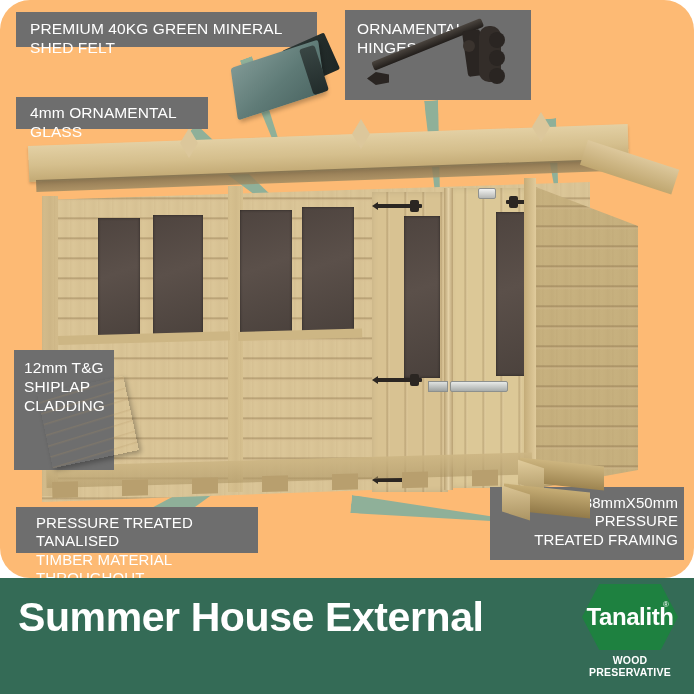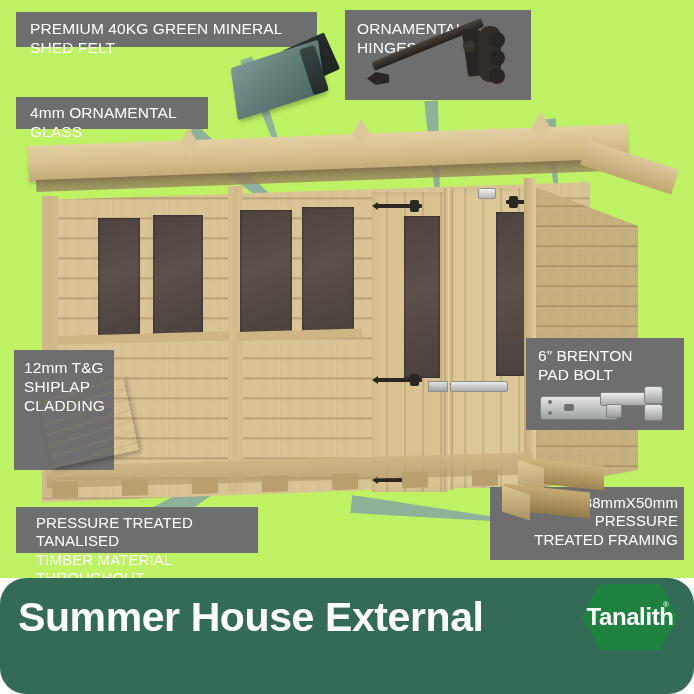--- a/index.html
+++ b/index.html
@@ -17,21 +17,22 @@
     font-family: "Liberation Sans", sans-serif;
     -webkit-font-smoothing: antialiased;
   }
 
   
   #illustration {
     position: absolute;
     left: 0; top: 0;
     width: 694px; height: 578px;
     overflow: hidden;
-    background: #bef264;
+    background: #fdba74;
+    border-radius: 30px;
   }
 
   
   .pointer {
     position: absolute;
     background: #8fb099;
     transform-origin: 0 0;
   }
 
   
@@ -102,21 +103,20 @@
     line-height: 1.22;
   }
 
   
   #footer {
     position: absolute;
     left: 0; top: 578px;
     width: 694px; height: 116px;
     background: #346b56;
     overflow: hidden;
-    border-radius: 26px;
   }
   #footer-title {
     position: absolute;
     left: 18px; top: 16px;
     color: #ffffff;
     font-size: 41px;
     font-weight: bold;
     letter-spacing: -0.4px;
     white-space: nowrap;
   }
@@ -350,45 +350,20 @@
     </div>
 
     <div style="position:absolute; left:44px; top:384px; width:88px; height:76px;
                 background:linear-gradient(165deg,#f2e2c2 0%,#e6d2ab 48%,#d7c096 100%);
                 transform:rotate(-12deg);
                 box-shadow:2px 3px 5px rgba(0,0,0,.28);
                 background-image:repeating-linear-gradient(175deg,
                    rgba(180,150,100,.00) 0px, rgba(180,150,100,.00) 8px,
                    rgba(175,144,95,.22) 9px, rgba(175,144,95,.00) 11px);"></div>
 
-    <div class="callout" style="left:526px; top:338px; width:158px; height:92px;">
-      <span class="txt" style="left:12px; top:9px; font-size:15.5px;">6”  BRENTON
-PAD BOLT</span>
-      <div style="position:absolute; left:14px; top:48px; width:134px; height:34px;">
-        <div style="position:absolute; left:0; top:10px; width:76px; height:22px;
-                    background:linear-gradient(180deg,#e2e5e3,#9ea2a0);
-                    border:1px solid #7d8280; border-radius:3px;"></div>
-        <div style="position:absolute; left:24px; top:18px; width:10px; height:7px;
-                    background:#6d7270; border-radius:2px;"></div>
-        <div style="position:absolute; left:60px; top:6px; width:48px; height:12px;
-                    background:linear-gradient(180deg,#eceeec,#a7abaa);
-                    border:1px solid #7d8280; border-radius:2px;"></div>
-        <div style="position:absolute; left:66px; top:18px; width:14px; height:12px;
-                    background:linear-gradient(180deg,#d9dcda,#989d9b);
-                    border:1px solid #7d8280; border-radius:2px;"></div>
-        <div style="position:absolute; left:104px; top:0px; width:17px; height:16px;
-                    background:linear-gradient(180deg,#e8ebe9,#9da29f);
-                    border:1px solid #7d8280; border-radius:3px;"></div>
-        <div style="position:absolute; left:104px; top:18px; width:17px; height:15px;
-                    background:linear-gradient(180deg,#e8ebe9,#9da29f);
-                    border:1px solid #7d8280; border-radius:3px;"></div>
-        <div style="position:absolute; left:8px; top:14px; width:4px; height:4px; background:#70756f; border-radius:50%;"></div>
-        <div style="position:absolute; left:8px; top:25px; width:4px; height:4px; background:#70756f; border-radius:50%;"></div>
-      </div>
-    </div>
 
     <div class="callout" style="left:16px; top:507px; width:242px; height:46px;">
       <span class="txt" style="left:20px; top:7px; font-size:15px;">PRESSURE TREATED TANALISED
 TIMBER MATERIAL THROUGHOUT.</span>
     </div>
 
     <div class="callout" style="left:490px; top:487px; width:194px; height:73px;">
       <span class="txt" style="left:0px; top:7px; width:188px; text-align:right; font-size:15px;">38mmX50mm
 PRESSURE
 TREATED FRAMING</span>
@@ -408,16 +383,17 @@
   </div>
 
   <div id="footer">
     <div id="footer-title">Summer House External</div>
 
     <div id="logo">
       <div id="logo-hex">
         <span id="logo-word">Tanalith</span>
         <span id="logo-reg">®</span>
       </div>
+      <div id="logo-sub">WOOD PRESERVATIVE</div>
     </div>
   </div>
 
 </div>
 
 </body></html>

